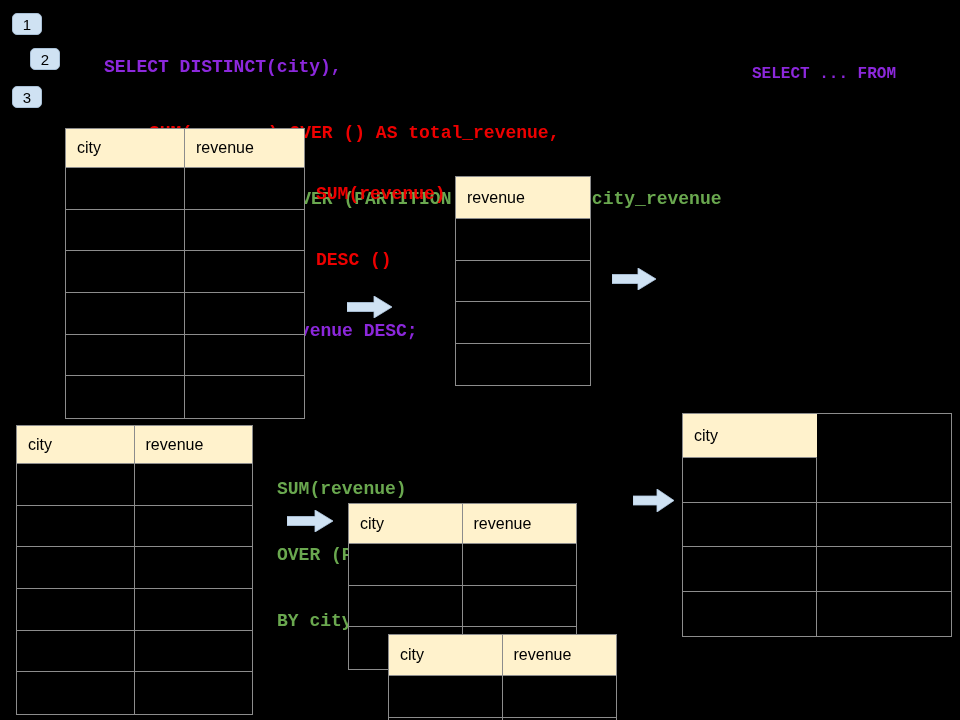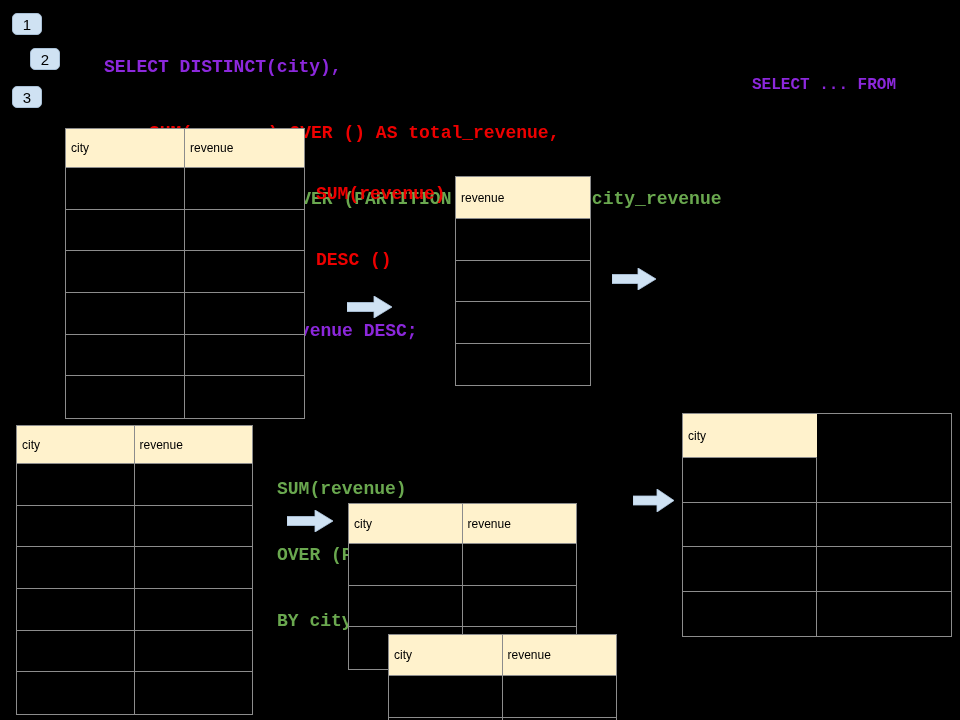--- a/index.html
+++ b/index.html
@@ -10,31 +10,31 @@
   .mono { font-family:"Liberation Mono","DejaVu Sans Mono",monospace; font-weight:bold; white-space:pre; }
 
   .sql { position:absolute; left:104px; top:12px; font-size:18px; line-height:22px; }
   .sql .ind45 { padding-left:45px; }
   .sql .ind22 { padding-left:22px; }
 
   .c-purple { color:var(--purple); }
   .c-red    { color:var(--red); }
   .c-green  { color:var(--green); }
 
-  .side-note { position:absolute; left:752px; top:35px; font-size:16px; line-height:20px; }
+  .side-note { position:absolute; left:752px; top:24px; font-size:16px; line-height:20px; }
   .ann { position:absolute; font-size:18px; line-height:22px; }
 
   .badge { position:absolute; width:30px; height:22px; background:var(--badge_fill);
            border:1px solid #a9c0d6; border-radius:5px; color:#000; font-size:15px;
            display:flex; align-items:center; justify-content:center; }
 
   .tbl { position:absolute; background:#000; border:1px solid var(--table_border); }
   .tbl .thead, .tbl .trow { display:grid; }
   .tbl .th { height:var(--hh,40px); background:var(--header_fill); color:var(--header_text,#000);
-             font-size:12px; display:flex; align-items:center; padding-left:5px;
+             font-size:16px; display:flex; align-items:center; padding-left:11px;
              border-right:1px solid var(--table_border); border-bottom:1px solid var(--table_border); }
   .tbl .td { height:var(--rh,42px); background:#000;
              border-right:1px solid var(--table_border); border-bottom:1px solid var(--table_border); }
   .tbl .th:last-child, .tbl .td:last-child { border-right:none; }
   .tbl .trow:last-child .td { border-bottom:none; }
 
   .arrow { position:absolute; }
   .arrow path { fill:var(--arrow_fill); stroke:#b5cde4; stroke-width:0.8; }
 </style>
 </head>

